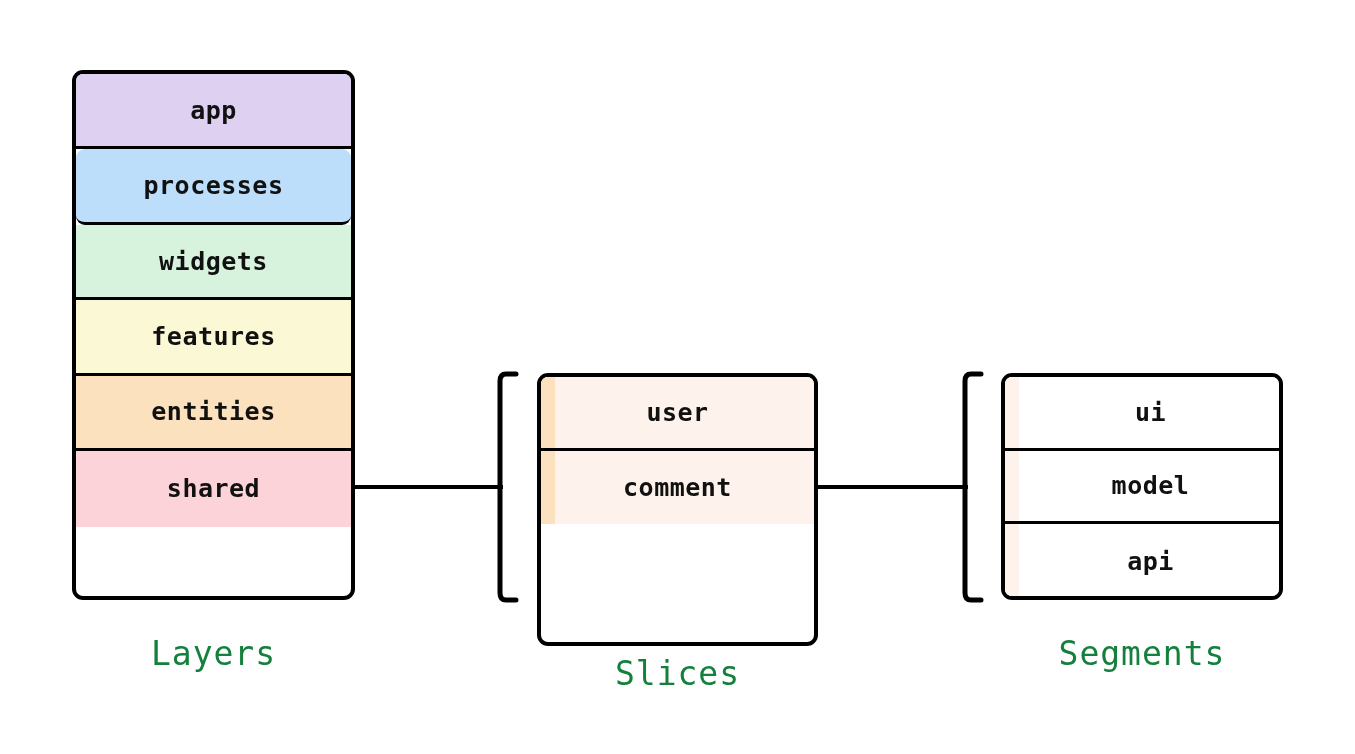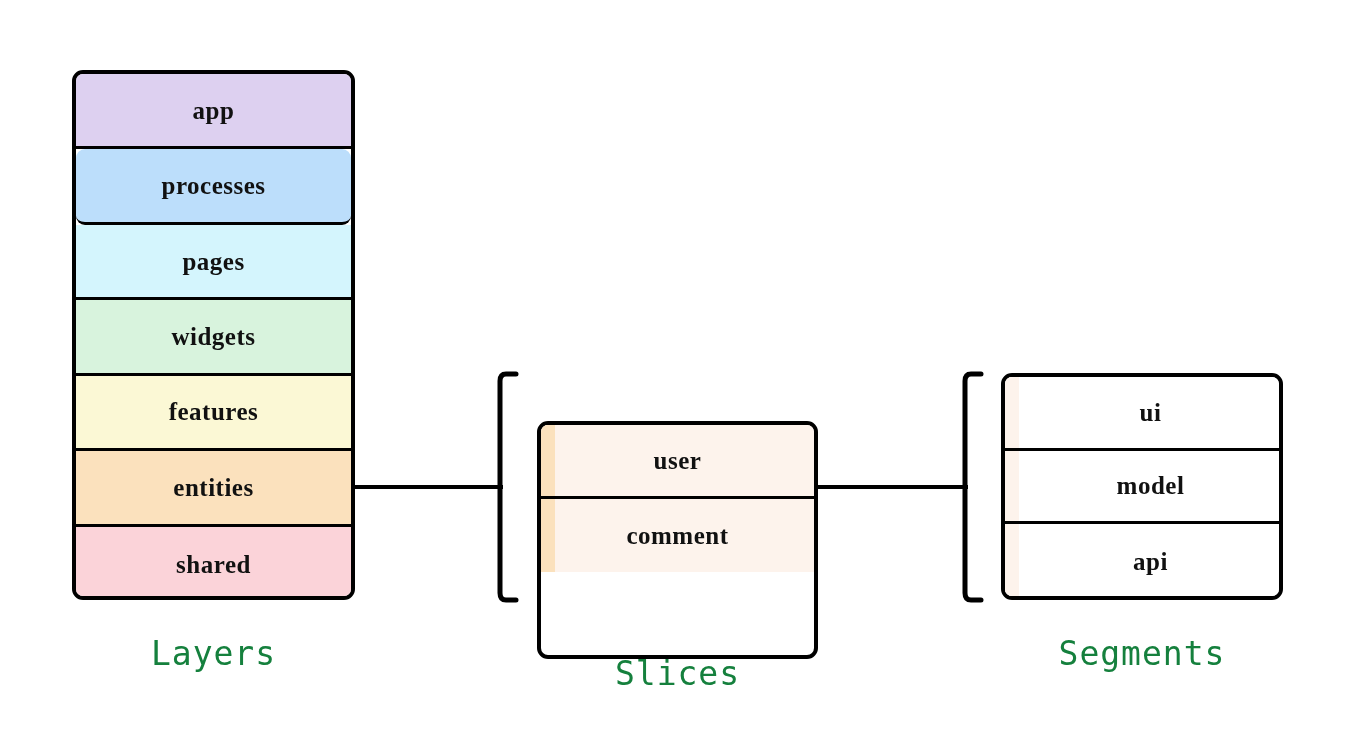--- a/index.html
+++ b/index.html
@@ -48,21 +48,20 @@
 
   .row-label {
     position: relative;
     z-index: 2;
     font-size: 25px;
     font-weight: 700;
     color: #111111;
     letter-spacing: 0.5px;
     line-height: 1;
     white-space: nowrap;
-    font-family: Liberation Serif, serif;
   }
 
   
   .accent {
     position: absolute;
     left: 0;
     top: -2px;
     bottom: -2px;
     width: 14px;
     z-index: 1;
@@ -77,22 +76,21 @@
   }
   #layers-stack .row {
     height: 75.43px;
   }
 
   
   #slices-stack {
     left: 537px;
     top: 373px;
     width: 281px;
-    height: 238px;
-    margin-top: 48px;
+    height: 273px;
   }
   #slices-stack .row {
     height: 73.67px;
   }
 
   
   #segments-stack {
     left: 1001px;
     top: 373px;
     width: 282px;
@@ -153,23 +151,20 @@
   <div class="stack" id="layers-stack">
 
     <div class="row" style="background: rgb(221, 208, 240);">
       <span class="row-label">app</span>
     </div>
 
     <div class="row" style="background: rgb(188, 222, 251); border-radius: 9px;">
       <span class="row-label">processes</span>
     </div>
 
-    <div class="row" style="background: rgb(212, 245, 253);">
-      <span class="row-label">pages</span>
-    </div>
 
     <div class="row" style="background: rgb(216, 243, 221);">
       <span class="row-label">widgets</span>
     </div>
 
     <div class="row" style="background: rgb(251, 248, 213);">
       <span class="row-label">features</span>
     </div>
 
     <div class="row" style="background: rgb(251, 225, 189);">

